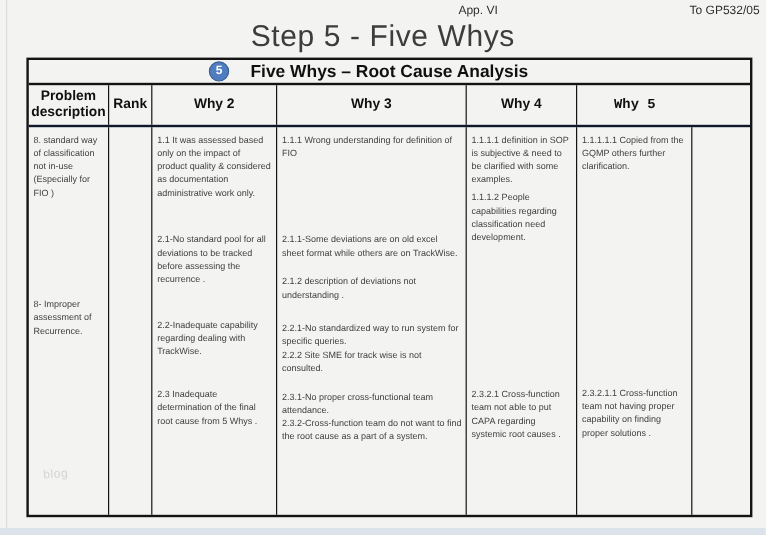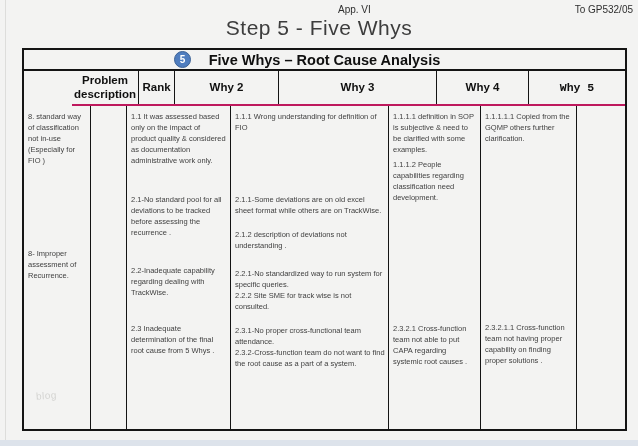--- a/index.html
+++ b/index.html
@@ -5,45 +5,45 @@
   html,body{margin:0;padding:0;}
   body{
     width:638px;height:446px;position:relative;overflow:hidden;
     background:#f3f3f2;
     font-family:"Liberation Sans", sans-serif;
     color:#3f3f3f;
   }
   .edge-left{position:absolute;left:5px;top:0;bottom:0;width:1px;background:#dddddb;}
   .bottom-strip{position:absolute;left:0;right:0;bottom:0;height:6px;background:#dde3eb;}
 
-  .top-note{position:absolute;top:4px;font-size:10px;color:#2f2f2f;white-space:nowrap;}
+  .top-note{position:absolute;top:4px;font-size:10px;color:#2f2f2f;white-space:nowrap;margin-left:44px;}
   .top-note.center{left:338px;}
   .top-note.right{right:5px;}
   .page-title{
     position:absolute;top:16px;left:0;width:100%;text-align:center;
-    font-size:21px;color:#3d3d3d;letter-spacing:0.5px;
+    font-size:25px;color:#3d3d3d;letter-spacing:0.5px;
   }
 
   .fw-table{
     position:absolute;left:22px;top:48px;width:605px;height:383px;
     border:2px solid #141414;background:transparent;box-sizing:border-box;
   }
   .title-row{
     position:relative;height:19px;border-bottom:2px solid #141414;
     display:flex;align-items:center;justify-content:center;
   }
   .title-row .t{font-weight:bold;font-size:14.5px;color:#101010;}
   .badge{
     position:absolute;left:150px;top:1px;width:17px;height:17px;border-radius:50%;
     background:#4f7dbf;border:1px solid #3c6296;box-sizing:border-box;
     color:#fff;font-size:10px;font-weight:bold;
     display:flex;align-items:center;justify-content:center;
   }
   .grid{display:grid;grid-template-columns:67px 36px 104px 158px 92px 96px 1fr;}
-  .hdr{height:33px;border-bottom:2px solid #be185d;margin-left:48px;}
+  .hdr{height:33px;border-bottom:2px solid #0f172a;}
   .hc{
     border-right:1px solid #141414;display:flex;align-items:center;justify-content:center;
     text-align:center;font-weight:bold;font-size:11.5px;color:#101010;line-height:1.2;
     padding:1px 2px;box-sizing:border-box;
   }
   .hc:last-child,.bc:last-child{border-right:none;font-family:Liberation Mono, monospace;}
   .bodyrow{height:323px;}
   .bc{position:relative;border-right:1px solid #141414;box-sizing:border-box;}
   .bc p{
     position:absolute;left:4px;right:3px;margin:0;

